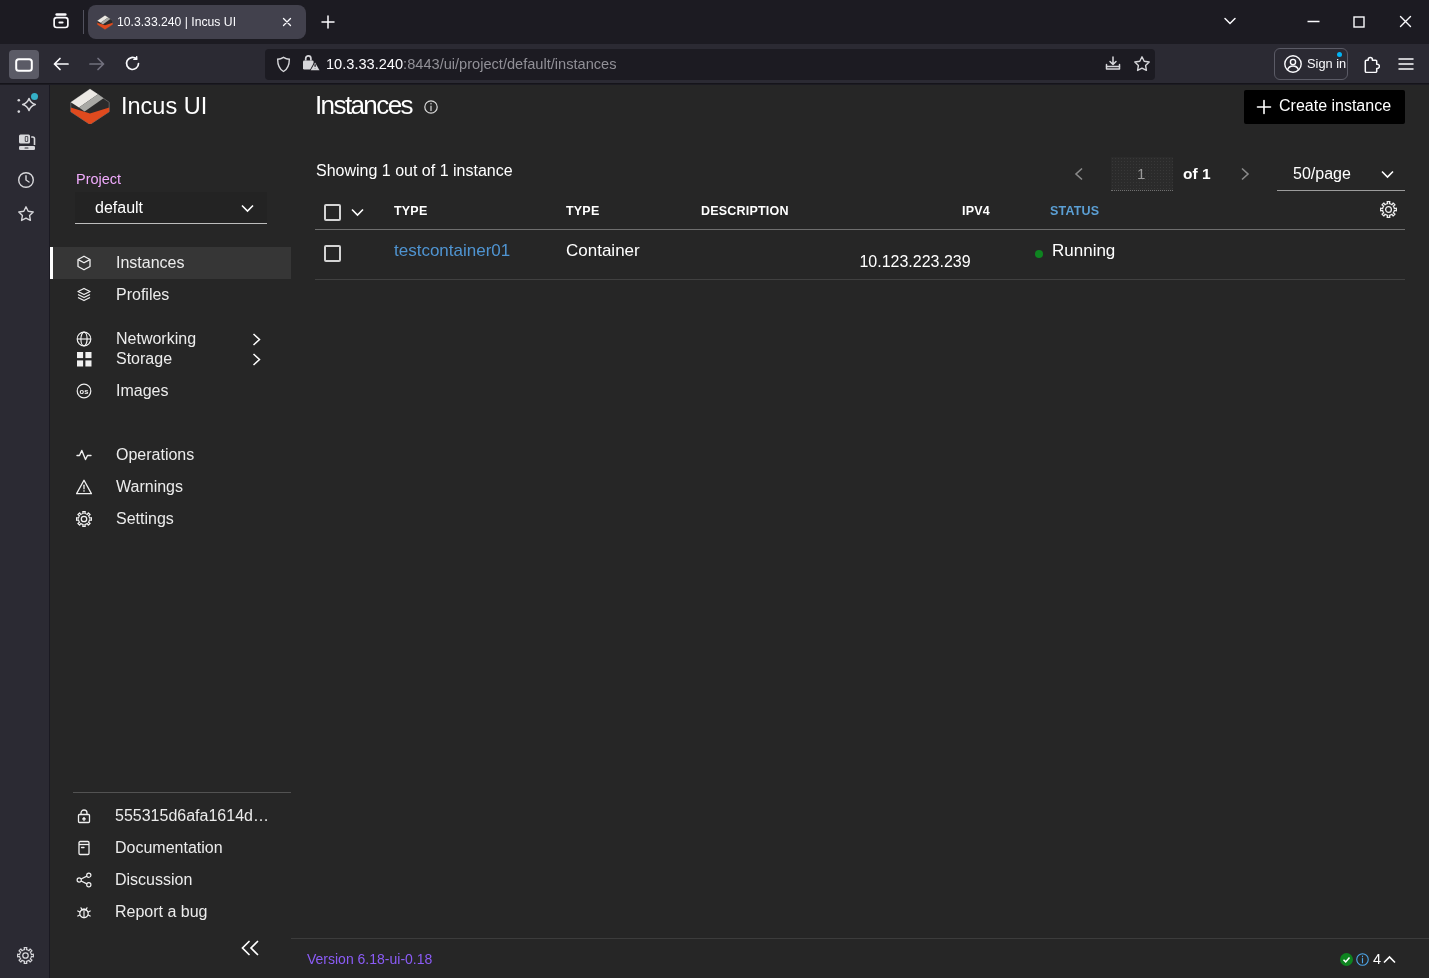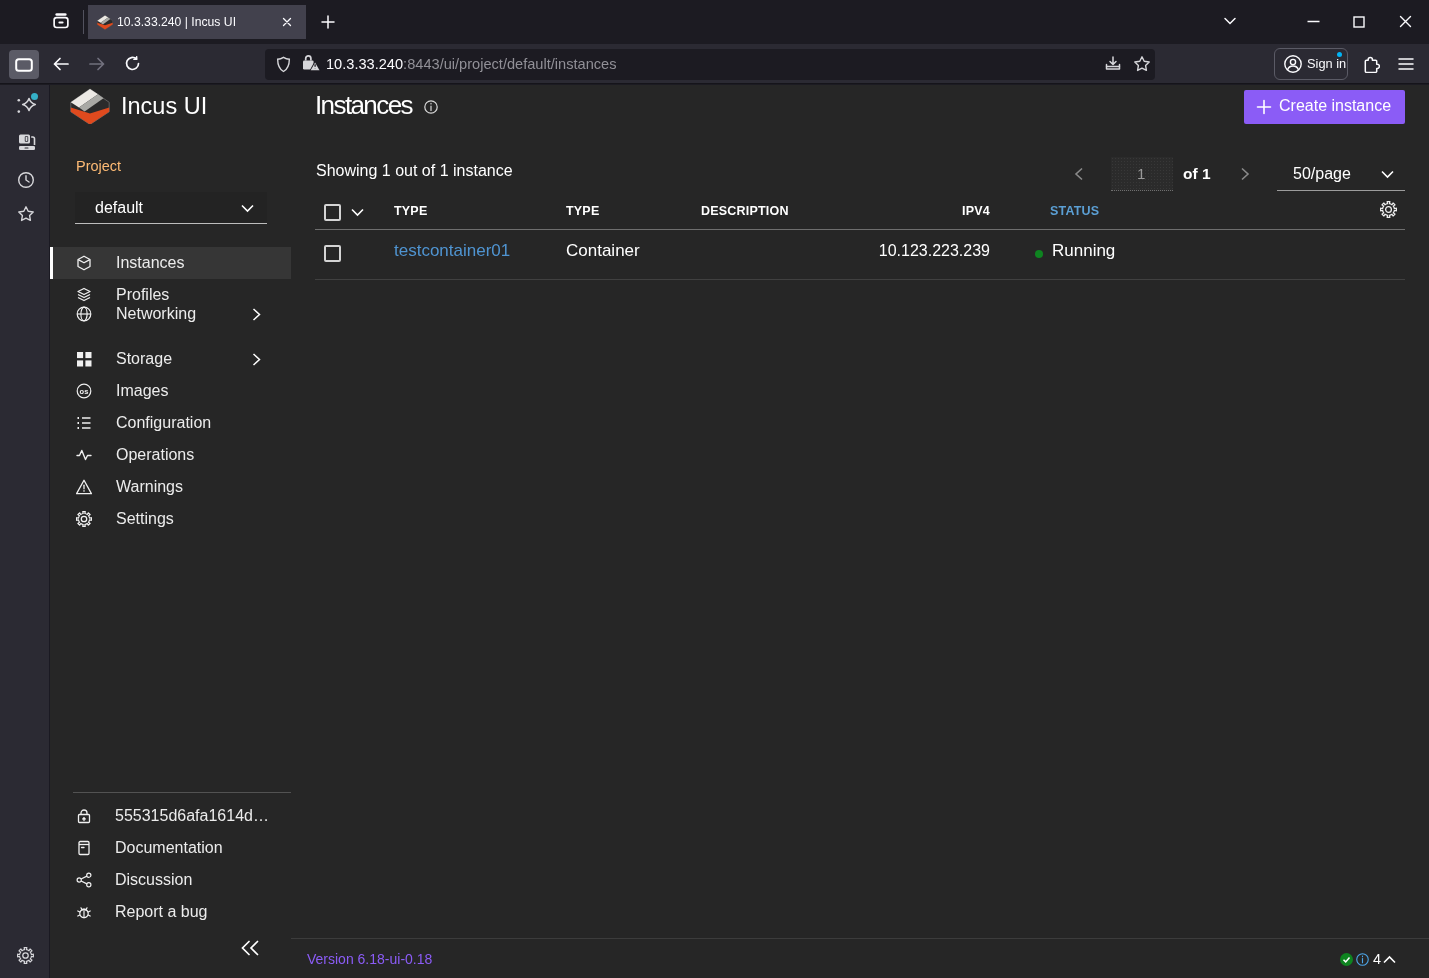--- a/index.html
+++ b/index.html
@@ -2,21 +2,21 @@
 <html><head>
 <meta charset="utf-8">
 <style>
 *{margin:0;padding:0;box-sizing:border-box}
 html,body{width:1429px;height:978px;overflow:hidden;background:#1c1b22;font-family:"Liberation Sans",sans-serif}
 .abs{position:absolute}
 svg{display:block}
 
 #tabbar{position:absolute;left:0;top:0;width:1429px;height:44px;background:#1c1b22}
 #toolbar{position:absolute;left:0;top:44px;width:1429px;height:40px;background:#2b2a33;border-bottom:1px solid #15141a}
-#tab{position:absolute;left:88px;top:5px;width:218px;height:34px;background:#42414d;border-radius:0;color:#fbfbfe;font-size:12.5px}
+#tab{position:absolute;left:88px;top:5px;width:218px;height:34px;background:#42414d;border-radius:8px;color:#fbfbfe;font-size:12.5px}
 #urlbar{position:absolute;left:265px;top:5px;width:890px;height:31px;background:#1c1b22;border-radius:4px;color:#fbfbfe;font-size:15px}
 
 #content{position:absolute;left:0;top:85px;width:1429px;height:893px;background:#262626}
 #ffstrip{position:absolute;left:0;top:0;width:50px;height:893px;background:#2b2a33;border-right:1px solid #1a1922}
 #app{position:absolute;left:50px;top:0;width:1379px;height:893px;color:#fff;font-size:15px}
 .navitem{position:absolute;left:0;width:241px;height:32px;line-height:32px;color:#ececec;font-size:16px}
 .navitem .txt{position:absolute;left:66px;top:0}
 .navicon{position:absolute;left:26px;top:8px}
 .hdrcell{position:absolute;top:119px;font-size:12.5px;font-weight:bold;color:#fff;letter-spacing:.2px}
 .cell{position:absolute;top:156px;font-size:17px}
@@ -146,21 +146,21 @@
   </div>
   <div id="app">
 
     <svg class="abs" style="left:20px;top:2px" width="40" height="37" viewBox="0 0 40 37">
       <polygon points="20,2 39.2,15.3 39.2,24.8 20,37.5 0.8,24.8 0.8,15.3" fill="#2b2b2b" stroke="#6f6f6f" stroke-width="0.8"></polygon>
       <polygon points="0.8,15.3 20,2 28,7.3 9,20.6" fill="#ece9e4"></polygon>
       <polygon points="9,20.6 28,7.3 33.5,11.2 14.6,24.6" fill="#a9a9a5"></polygon>
       <path d="M0.8 20.4 L20 26.6 L39.2 20.4 L39.2 24.8 L20 37.5 L0.8 24.8 Z" fill="#df4a1e"></path>
     </svg>
     <div class="abs" style="left:71px;top:8px;font-size:23.5px;color:#fff">Incus UI</div>
-    <div class="abs" style="left:26px;top:73px;font-size:14.5px;color:#fdba74">Project</div>
+    <div class="abs" style="left:26px;top:86px;font-size:14.5px;color:#f0abfc">Project</div>
     <div class="abs" style="left:25px;top:107px;width:192px;height:32px;background:#232323;border-bottom:1px solid #bdbdbd">
       <span class="abs" style="left:20px;top:7px;font-size:16px">default</span>
       <svg class="abs" style="left:166px;top:12px" width="13" height="9" viewBox="0 0 13 9" fill="none" stroke="#fff" stroke-width="1.6">
           <path d="M1 1.5 L6.5 7 L12 1.5"></path>
         </svg>
     </div>
     <div class="navitem" style="top:162px;background:#363636">
         <div class="abs" style="left:0;top:0;width:3px;height:32px;background:#fff"></div>
       <svg class="navicon" width="16" height="16" viewBox="0 0 16 16" fill="none" stroke="#f0f0f0" stroke-width="1.3" stroke-linejoin="round">
           <path d="M8 1.2 L14 4.5 V11.5 L8 14.8 L2 11.5 V4.5 Z"></path>
@@ -169,21 +169,21 @@
       <span class="txt">Instances</span>
       </div>
     <div class="navitem" style="top:194px">
       <svg class="navicon" width="16" height="16" viewBox="0 0 16 16" fill="none" stroke="#f0f0f0" stroke-width="1.3" stroke-linejoin="round">
           <path d="M8 1.5 L14 4.5 L8 7.5 L2 4.5 Z"></path>
           <path d="M2 7.5 L8 10.5 L14 7.5"></path>
           <path d="M2 10.5 L8 13.5 L14 10.5"></path>
         </svg>
       <span class="txt">Profiles</span>
       </div>
-    <div class="navitem" style="top:213px">
+    <div class="navitem" style="top:238px">
       <svg class="navicon" width="16" height="16" viewBox="0 0 16 16" fill="none" stroke="#f0f0f0" stroke-width="1.2">
           <circle cx="8" cy="8" r="6.8"></circle>
           <ellipse cx="8" cy="8" rx="3.1" ry="6.8"></ellipse>
           <path d="M1.2 8 H14.8"></path>
         </svg>
       <span class="txt">Networking</span>
       <svg class="abs" style="left:202px;top:10px" width="9" height="13" viewBox="0 0 9 13" fill="none" stroke="#fff" stroke-width="1.5">
           <path d="M1.5 1 L7.5 6.5 L1.5 12"></path>
         </svg>
       </div>
@@ -199,27 +199,20 @@
           <path d="M1.5 1 L7.5 6.5 L1.5 12"></path>
         </svg>
       </div>
     <div class="navitem" style="top:290px">
       <svg class="navicon" width="16" height="16" viewBox="0 0 16 16" fill="none">
           <circle cx="8" cy="8" r="6.8" stroke="#f0f0f0" stroke-width="1.2"></circle>
           <text x="8" y="10.8" font-size="7.5" font-weight="bold" fill="#f0f0f0" text-anchor="middle" font-family="Liberation Sans">os</text>
         </svg>
       <span class="txt">Images</span>
       </div>
-    <div class="navitem" style="top:322px">
-      <svg class="navicon" width="16" height="16" viewBox="0 0 16 16" stroke="#f0f0f0" stroke-width="1.5">
-          <path d="M6 3 H14.5 M6 8 H14.5 M6 13 H14.5"></path>
-          <path d="M1.5 3 H3 M1.5 8 H3 M1.5 13 H3" stroke-width="1.8"></path>
-        </svg>
-      <span class="txt">Configuration</span>
-      </div>
     <div class="navitem" style="top:354px">
       <svg class="navicon" width="16" height="16" viewBox="0 0 16 16" fill="none" stroke="#f0f0f0" stroke-width="1.4" stroke-linejoin="round" stroke-linecap="round">
           <path d="M1 8.5 H3.5 L5.8 3.5 L9.5 12.5 L11.5 8.5 H15"></path>
         </svg>
       <span class="txt">Operations</span>
       </div>
     <div class="navitem" style="top:386px">
       <svg class="navicon" width="16" height="16" viewBox="0 0 16 16" fill="none" stroke="#f0f0f0" stroke-width="1.3" stroke-linejoin="round">
           <path d="M8 1.3 L15.4 14.6 H0.6 Z"></path>
           <path d="M8 6.2 V9.8" stroke-linecap="round"></path>
@@ -271,21 +264,21 @@
     <svg class="abs" style="left:190px;top:855px" width="20" height="16" viewBox="0 0 20 16" fill="none" stroke="#fff" stroke-width="1.7" stroke-linecap="round">
         <path d="M9 1.5 L2.5 8 L9 14.5 M17.5 1.5 L11 8 L17.5 14.5"></path>
       </svg>
 
     <div class="abs" style="left:265px;top:5px;font-size:26px;letter-spacing:-1.6px;color:#fff">Instances</div>
     <svg class="abs" style="left:374px;top:15px" width="14" height="14" viewBox="0 0 14 14" fill="none" stroke="#d9d9d9" stroke-width="1.2">
         <circle cx="7" cy="7" r="6.2"></circle>
         <path d="M7 6 V10.5" stroke-linecap="round"></path>
         <path d="M7 3.4 v.6" stroke-linecap="round"></path>
       </svg>
-    <div class="abs" style="left:1194px;top:5px;width:161px;height:34px;background:#8b5cf6;border-radius:2px">
+    <div class="abs" style="left:1194px;top:5px;width:161px;height:34px;background:#000000;border-radius:2px">
       <svg class="abs" style="left:12px;top:9px" width="16" height="16" viewBox="0 0 16 16" stroke="#fff" stroke-width="1.6" stroke-linecap="round">
           <path d="M8 1.5 V14.5 M1.5 8 H14.5"></path>
         </svg>
       <span class="abs" style="left:35px;top:7px;font-size:16px;color:#fff">Create instance</span>
     </div>
     <div class="abs" style="left:266px;top:77px;font-size:16px;color:#fff">Showing 1 out of 1 instance</div>
     <svg class="abs" style="left:1024px;top:82px" width="10" height="14" viewBox="0 0 10 14" fill="none" stroke="#8a8a8a" stroke-width="1.6">
         <path d="M8 1.5 L2 7 L8 12.5"></path>
       </svg>
     <div class="abs" style="left:1061px;top:72px;width:62px;height:34px;background:#2b2b2b;background-image:radial-gradient(#383838 .8px,transparent .9px);background-size:3px 3px;border-bottom:1px dotted #6f6f6f">
@@ -313,21 +306,21 @@
     <div class="hdrcell" style="left:1000px"><a class="blue" style="color:#5b9fd4">STATUS</a></div>
     <svg class="abs" style="left:1330px;top:116px" width="17" height="17" viewBox="0 0 20 20" fill="none" stroke="#f0f0f0" stroke-width="1.5">
         <circle cx="10" cy="10" r="3.4"></circle>
         <path d="M19.17,8.47 A9.3,9.3 0 0 1 19.17,11.53 L16.91,11.15 A7.0,7.0 0 0 1 15.70,14.07 L17.57,15.41 A9.3,9.3 0 0 1 15.41,17.57 L14.07,15.70 A7.0,7.0 0 0 1 11.15,16.91 L11.53,19.17 A9.3,9.3 0 0 1 8.47,19.17 L8.85,16.91 A7.0,7.0 0 0 1 5.93,15.70 L4.59,17.57 A9.3,9.3 0 0 1 2.43,15.41 L4.30,14.07 A7.0,7.0 0 0 1 3.09,11.15 L0.83,11.53 A9.3,9.3 0 0 1 0.83,8.47 L3.09,8.85 A7.0,7.0 0 0 1 4.30,5.93 L2.43,4.59 A9.3,9.3 0 0 1 4.59,2.43 L5.93,4.30 A7.0,7.0 0 0 1 8.85,3.09 L8.47,0.83 A9.3,9.3 0 0 1 11.53,0.83 L11.15,3.09 A7.0,7.0 0 0 1 14.07,4.30 L15.41,2.43 A9.3,9.3 0 0 1 17.57,4.59 L15.70,5.93 A7.0,7.0 0 0 1 16.91,8.85 Z" stroke-width="1.5"></path>
       </svg>
     <div class="abs" style="left:265px;top:144px;width:1090px;height:1px;background:#6e6e6e"></div>
 
     <div class="cbx" style="left:274px;top:160px"></div>
     <div class="cell" style="left:344px"><a class="blue">testcontainer01</a></div>
     <div class="cell" style="left:516px">Container</div>
-    <div class="cell" style="left:790px;width:150px;text-align:right;font-size:16px;top:157px">10.123.223.239</div>
+    <div class="cell" style="left:790px;width:150px;text-align:center;font-size:16px;top:168px">10.123.223.239</div>
     <div class="abs" style="left:985px;top:165px;width:8px;height:8px;border-radius:50%;background:#0e8420"></div>
     <div class="cell" style="left:1002px">Running</div>
     <div class="abs" style="left:265px;top:194px;width:1090px;height:1px;background:#404040"></div>
 
     <div class="abs" style="left:241px;top:853px;width:1138px;height:1px;background:#3c3c3c"></div>
     <div class="abs" style="left:257px;top:866px;font-size:14px;color:#8b5cf6">Version 6.18-ui-0.18</div>
     <svg class="abs" style="left:1290px;top:868px" width="13" height="13" viewBox="0 0 13 13">
         <circle cx="6.5" cy="6.5" r="6.5" fill="#0e8420"></circle>
         <path d="M3.5 6.7 L5.7 8.9 L9.5 4.4" fill="none" stroke="#fff" stroke-width="1.5"></path>
       </svg>

